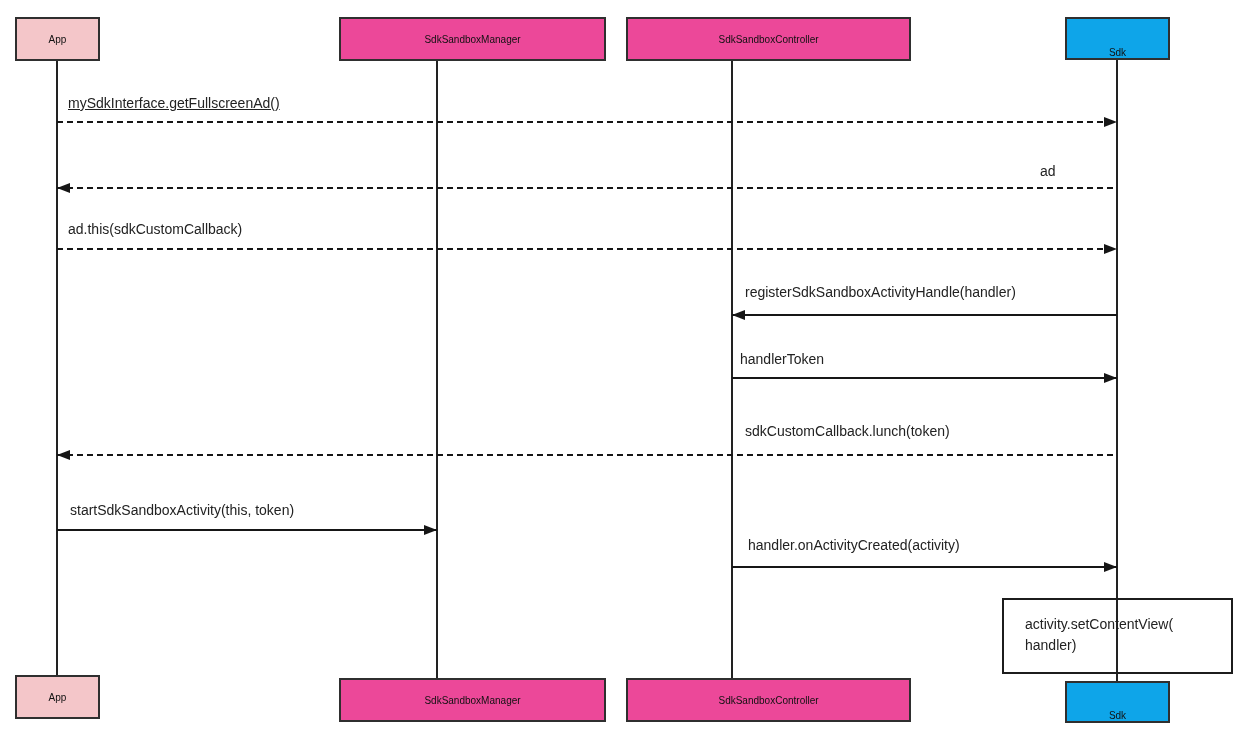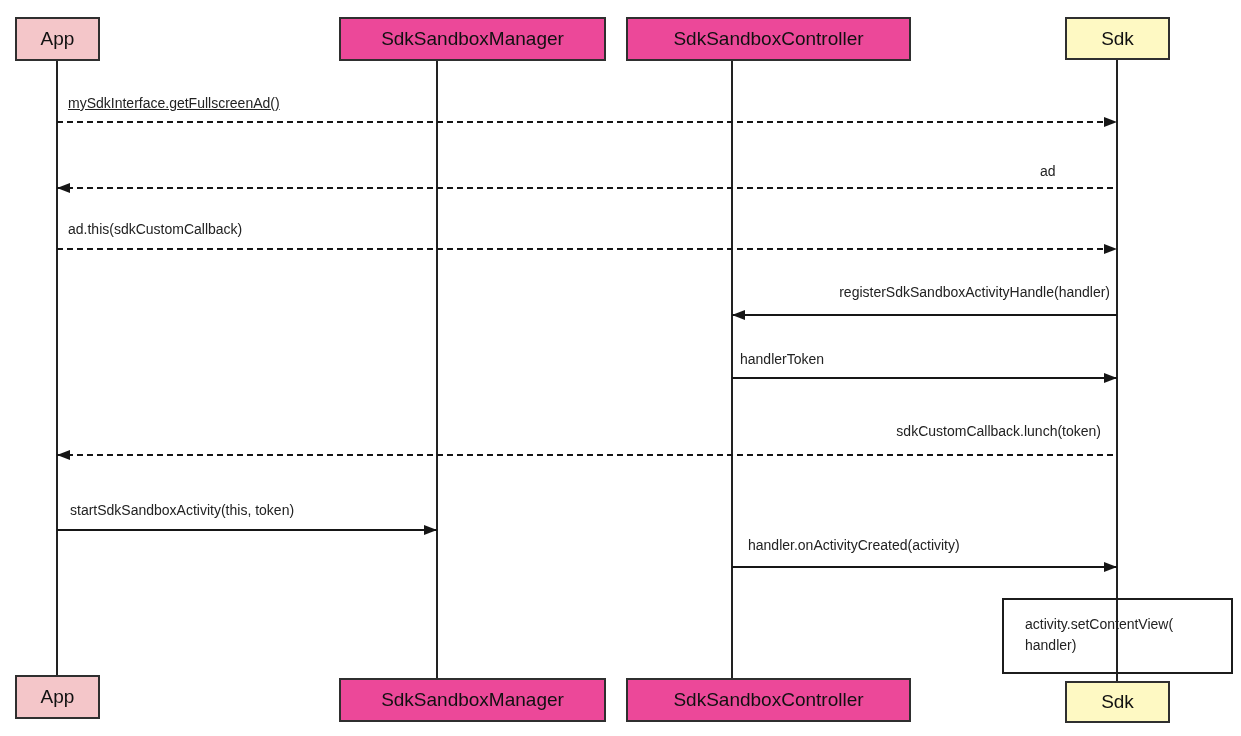--- a/index.html
+++ b/index.html
@@ -8,32 +8,32 @@
     width:1241px;height:736px;
     background:#ffffff;
     font-family:"Liberation Sans", sans-serif;
     overflow:hidden;
   }
   .pbox{
     position:absolute;
     box-sizing:border-box;
     border:2px solid #2f2f2f;
     display:flex;align-items:center;justify-content:center;
-    font-size:19px;color:#111;
+    font-size:10px;color:#111;
   }
   .fill-pink{background:#f4c6c9;}
   .fill-yellow{background:#ec4899;margin-left:36px;}
-  .fill-green{background:#fef9c3;}
+  .fill-green{background:#0ea5e9;align-items:flex-end;}
   .lifeline{
     position:absolute;width:2px;background:#222;
   }
   .msg-label{
     position:absolute;font-size:14px;color:#222;white-space:nowrap;
   }
-  .align-right{text-align:right;}
+  .align-right{}
   .line-solid{
     position:absolute;height:1.6px;background:#161616;
   }
   .line-dashed{
     position:absolute;height:1.6px;
     background:repeating-linear-gradient(to right,#161616 0 6px,transparent 6px 10px);
   }
   .arr{
     position:absolute;width:0;height:0;
     border-top:5px solid transparent;border-bottom:5px solid transparent;

